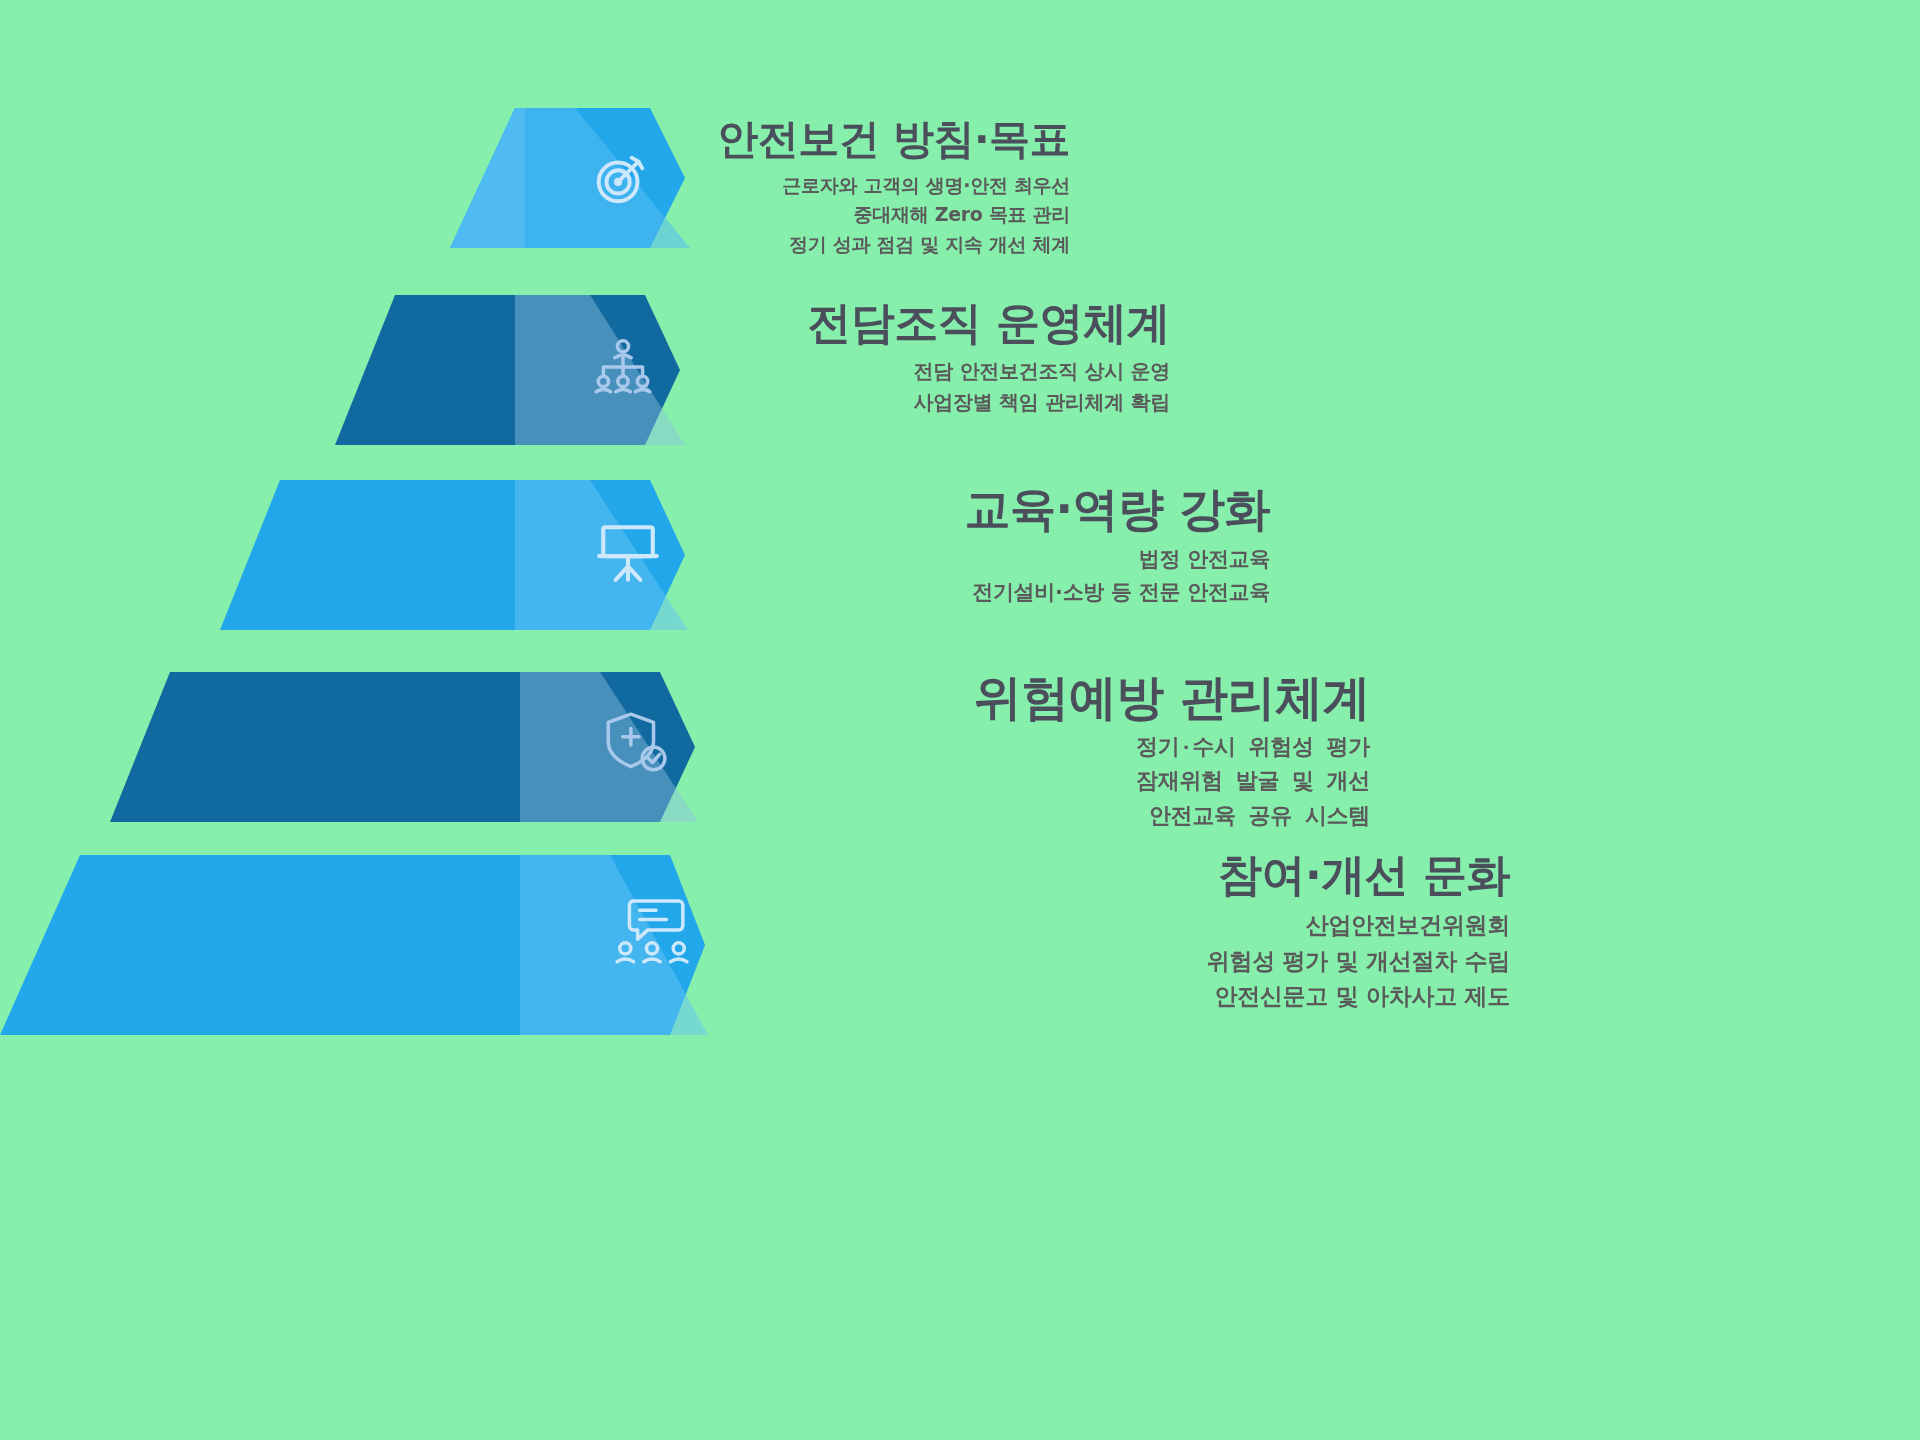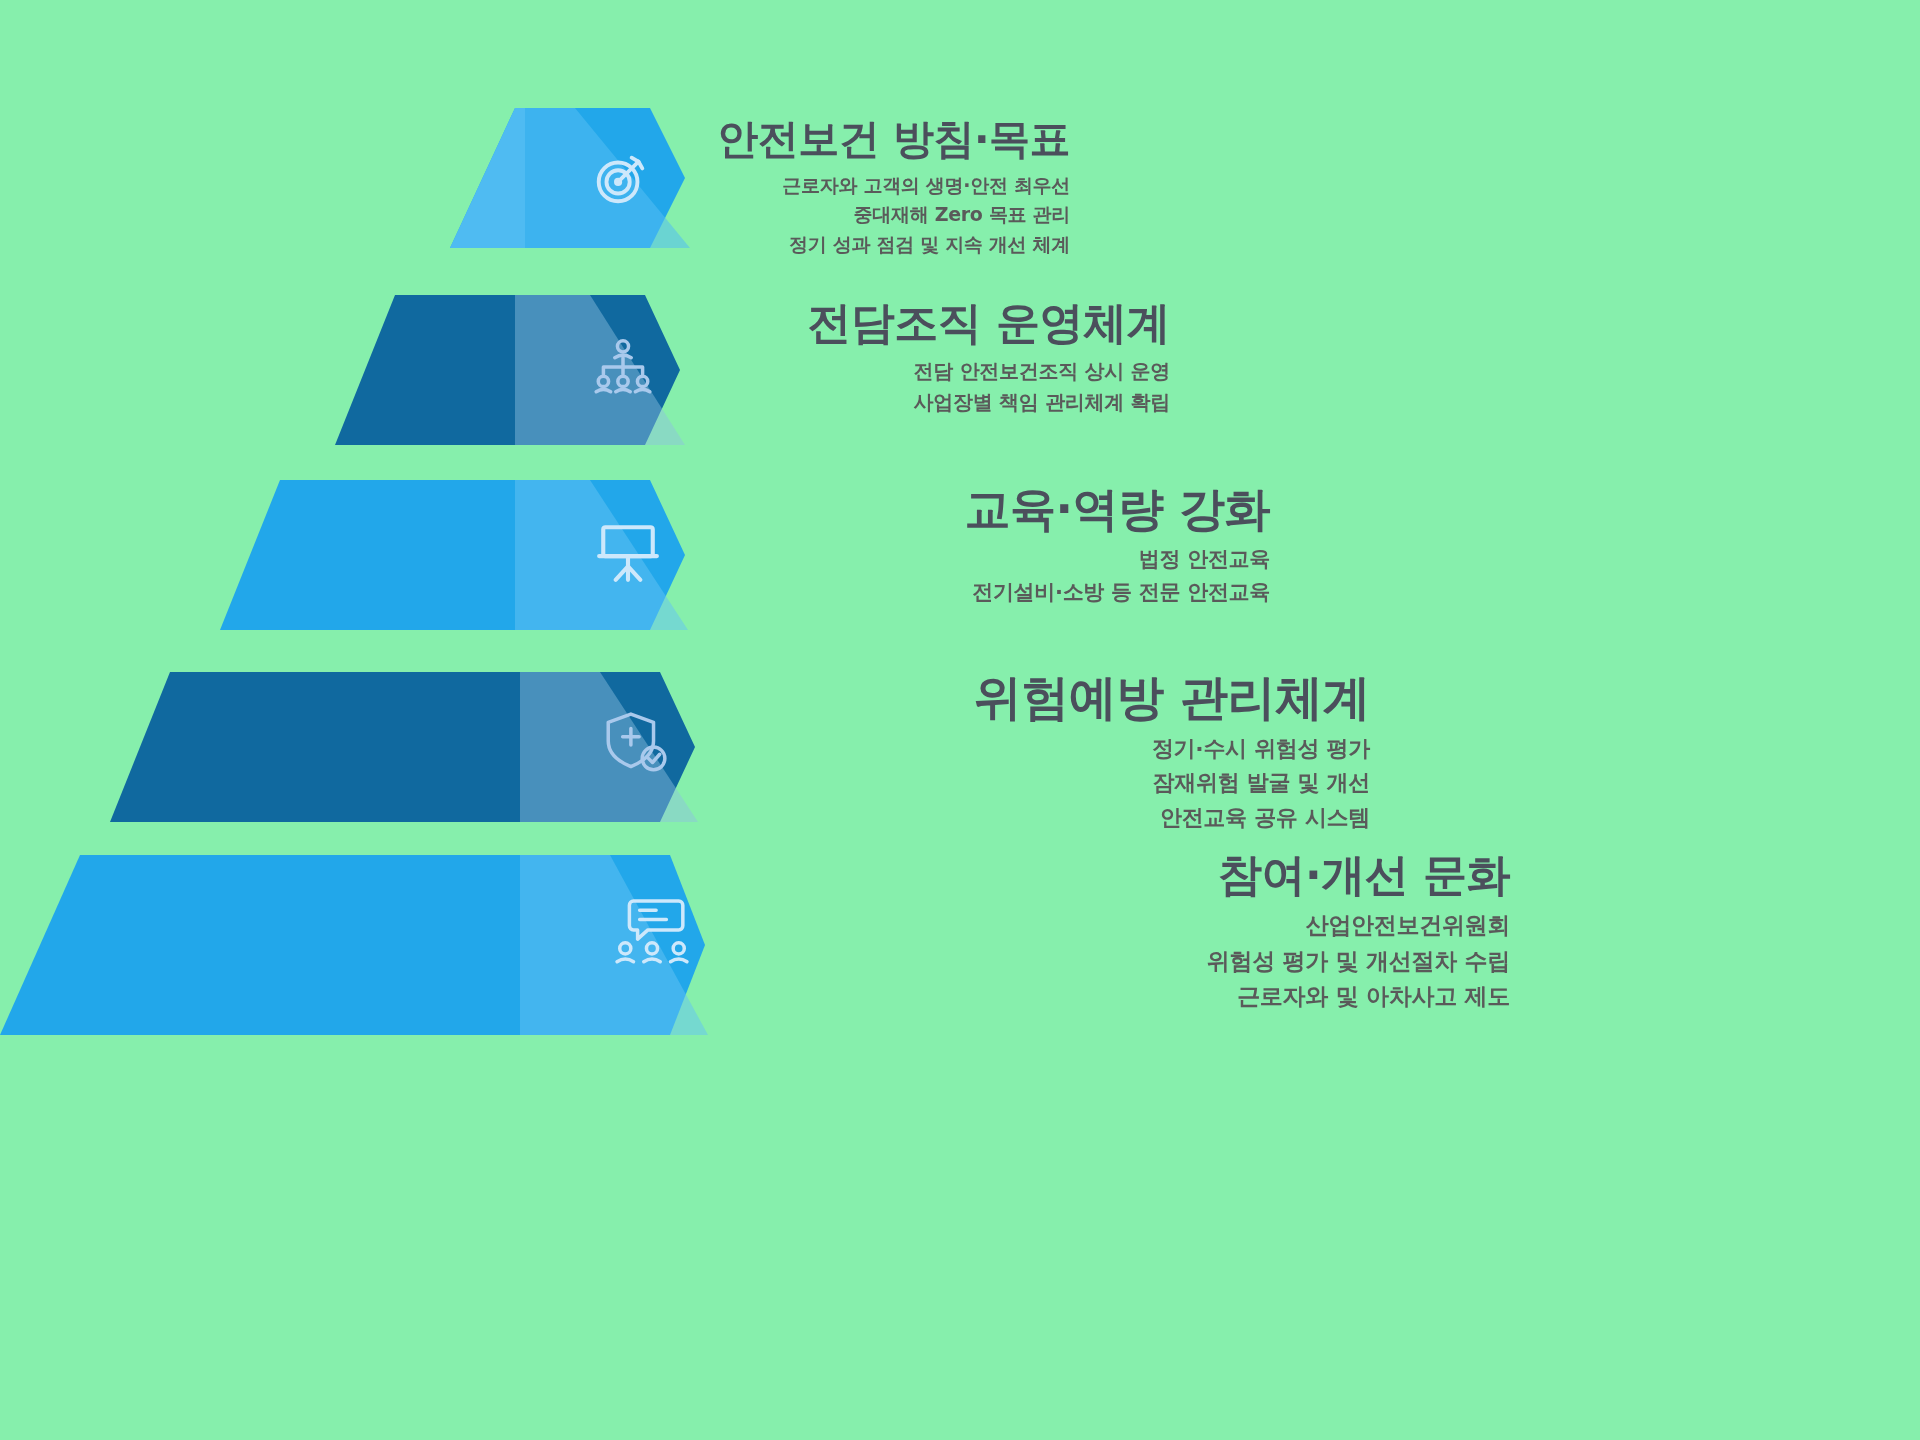--- a/index.html
+++ b/index.html
@@ -35,21 +35,21 @@
   }
 
   
   .t1 .tier-title{font-size:41px;}
   .t1 .tier-item{font-size:19px;}
   .t2 .tier-title{font-size:44px;}
   .t2 .tier-item{font-size:20px;}
   .t3 .tier-title{font-size:46px;}
   .t3 .tier-item{font-size:21px;}
   .t4 .tier-title{font-size:48px;}
-  .t4 .tier-item{font-size:22px;}
+  .t4 .tier-item{font-size:22px;font-family:Liberation Mono, monospace;}
   .t5 .tier-title{font-size:44px;}
   .t5 .tier-item{font-size:23px;}
 
   .icon-wrap{position:absolute;}
   .icon-wrap svg{display:block;}
 </style>
 </head>
 <body>
 
 <div id="stage">
@@ -167,17 +167,17 @@
         <circle cx="62" cy="50" r="5.4"></circle>
         <path d="M54 63 q8 -5.5 16 0"></path>
       </svg>
     </div>
   </div>
   <div class="tier-text t5" style="left:990px;top:852px;width:520px;">
     <div class="tier-title">참여·개선 문화</div>
     <div class="tier-items">
       <div class="tier-item">산업안전보건위원회</div>
       <div class="tier-item">위험성 평가 및 개선절차 수립</div>
-      <div class="tier-item">근로자와 및 아차사고 제도</div>
+      <div class="tier-item">안전신문고 및 아차사고 제도</div>
     </div>
   </div>
 
 </div>
 
 </body></html>

